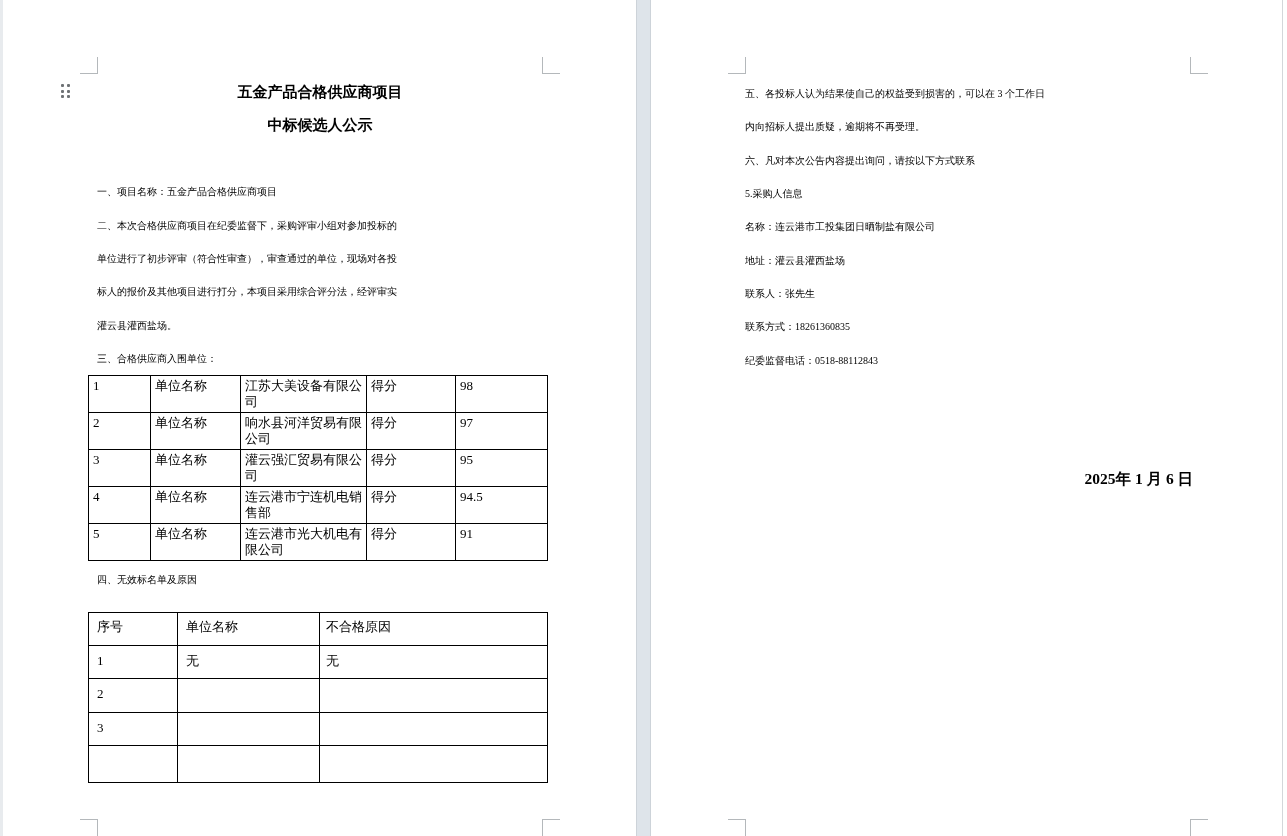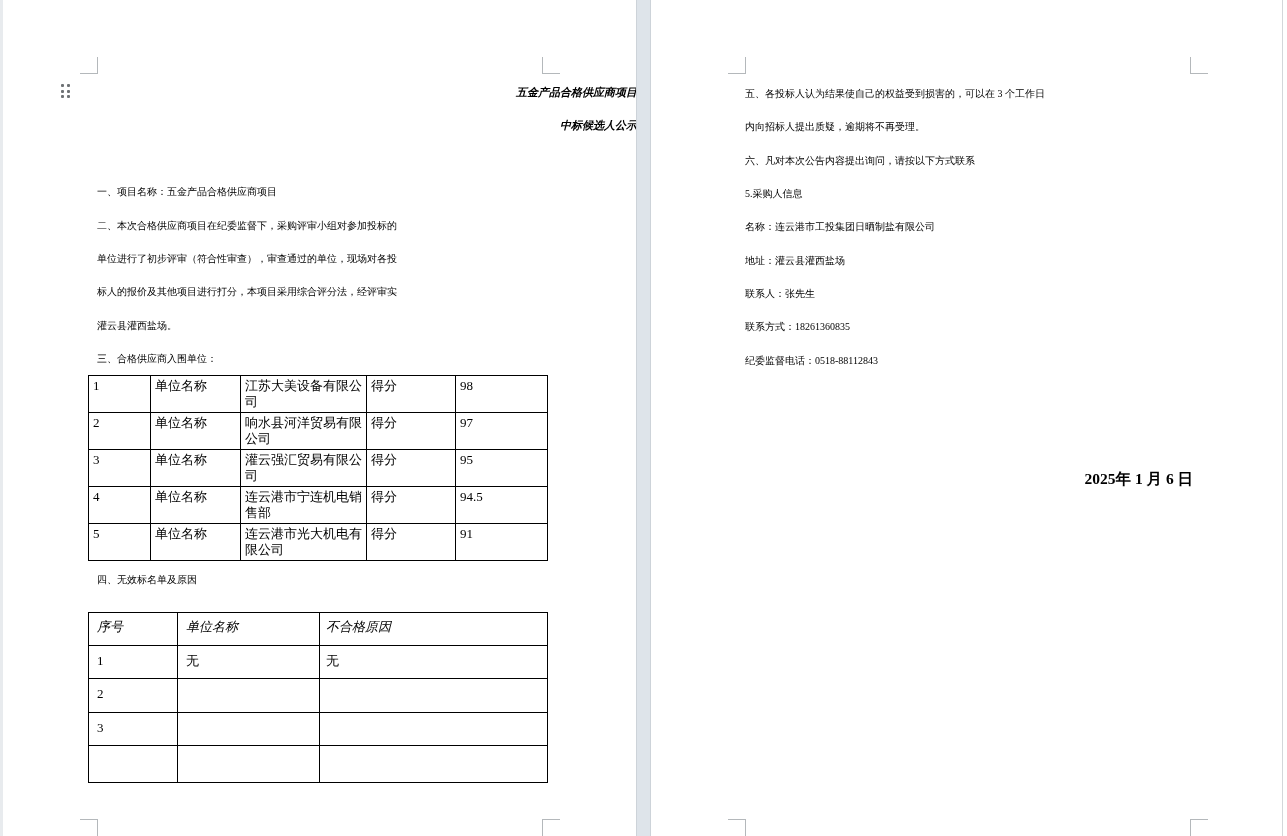--- a/index.html
+++ b/index.html
@@ -35,26 +35,25 @@
 
   
   .crop { position: absolute; width: 18px; height: 17px; }
   .crop.tl { border-right: 1px solid #b4b8bb; border-bottom: 1px solid #b4b8bb; }
   .crop.tr { border-left:  1px solid #b4b8bb; border-bottom: 1px solid #b4b8bb; }
   .crop.bl { border-top:   1px solid #b4b8bb; border-right:  1px solid #b4b8bb; }
   .crop.br { border-top:   1px solid #b4b8bb; border-left:   1px solid #b4b8bb; }
 
   .doc-title {
     position: absolute; left: 0; width: 100%;
-    text-align: right;
+    text-align: center;
     font-weight: bold;
-    font-size: 11px;
+    font-size: 15px;
     line-height: 19px;
     white-space: nowrap;
-    font-style: italic;
   }
   .line {
     position: absolute; left: 94px;
     font-size: 10px;
     line-height: 17px;
     white-space: nowrap;
   }
   .date-line {
     position: absolute; left: 94px; width: 448px;
     text-align: right;
@@ -169,21 +168,21 @@
 
   <div class="line" style="top:571px;">四、无效标名单及原因</div>
 
   <table class="doc" style="left:85px; top:612px; width:459px;">
     <colgroup>
       <col style="width:89px;">
         <col style="width:142px;">
         <col style="width:228px;">
     </colgroup>
     <tbody>
-        <tr style="height:33px;font-style:italic;">
+        <tr style="height:33px;">
       <td style="padding-left:8px; padding-top:6px;">序号</td>
       <td style="padding-left:8px; padding-top:6px;">单位名称</td>
       <td style="padding-left:6px; padding-top:6px;">不合格原因</td>
     </tr>
     <tr style="height:33px;">
       <td style="padding-left:8px; padding-top:7px;">1</td>
       <td style="padding-left:8px; padding-top:7px;">无</td>
       <td style="padding-left:6px; padding-top:7px;">无</td>
     </tr>
     <tr style="height:34px;">

